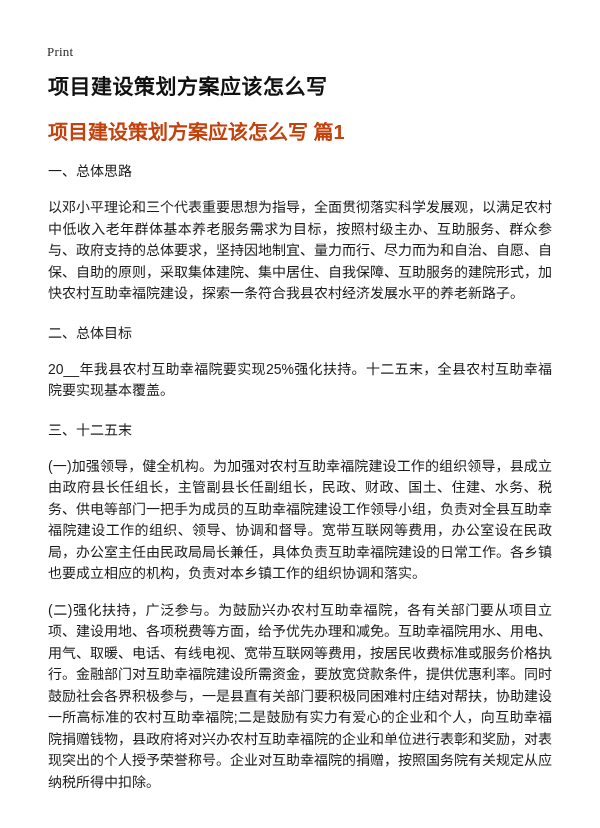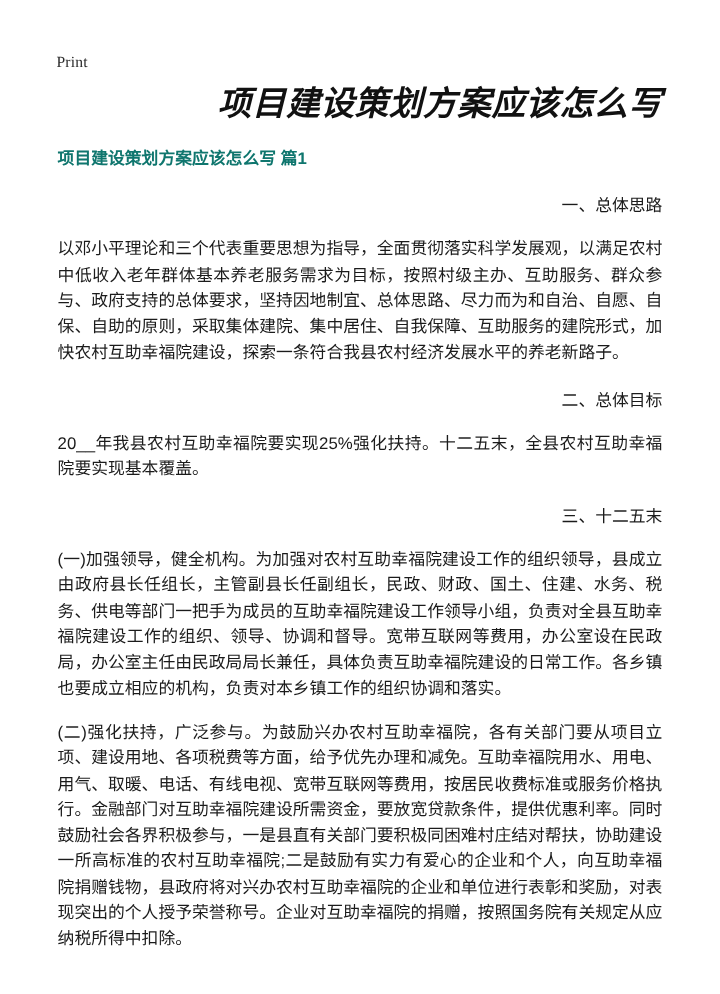--- a/index.html
+++ b/index.html
@@ -40,52 +40,50 @@
   .content {
     position: absolute;
     left: 48px;
     top: 68px;
     width: 504px;
   }
 
   .doc-title {
     margin: 0 0 0 0;
     padding: 4px 0 2px 0;
-    font-size: 28px;
+    font-size: 21px;
     line-height: 30px;
     font-weight: bold;
-    text-align: right;
+    text-align: left;
     letter-spacing: 0.5px;
     color: #111111;
-    font-style: italic;
   }
 
   .subtitle {
     margin: 18px 0 0 0;
     font-size: 14px;
     line-height: 21px;
     font-weight: normal;
     color: #1b1b1b;
   }
 
   .section-heading {
     margin: 18px 0 0 0;
-    font-size: 14px;
+    font-size: 20px;
     line-height: 21px;
     font-weight: bold;
-    color: #0f766e;
+    color: #c2410c;
   }
 
   .sub-heading {
     margin: 18px 0 0 0;
     font-size: 14px;
     line-height: 21px;
     font-weight: normal;
     color: #1b1b1b;
-    text-align: right;
   }
 
   .para {
     margin: 15px 0 0 0;
     font-size: 14px;
     line-height: 21.5px;
     text-align: justify;
     text-justify: inter-ideograph;
     color: #1b1b1b;
     word-break: break-all;
@@ -100,21 +98,21 @@
 
   <div class="content">
 
     <h1 class="doc-title">项目建设策划方案应该怎么写</h1>
 
 
     <p class="section-heading">项目建设策划方案应该怎么写 篇1</p>
 
     <p class="sub-heading">一、总体思路</p>
 
-    <p class="para">以邓小平理论和三个代表重要思想为指导，全面贯彻落实科学发展观，以满足农村中低收入老年群体基本养老服务需求为目标，按照村级主办、互助服务、群众参与、政府支持的总体要求，坚持因地制宜、总体思路、尽力而为和自治、自愿、自保、自助的原则，采取集体建院、集中居住、自我保障、互助服务的建院形式，加快农村互助幸福院建设，探索一条符合我县农村经济发展水平的养老新路子。</p>
+    <p class="para">以邓小平理论和三个代表重要思想为指导，全面贯彻落实科学发展观，以满足农村中低收入老年群体基本养老服务需求为目标，按照村级主办、互助服务、群众参与、政府支持的总体要求，坚持因地制宜、量力而行、尽力而为和自治、自愿、自保、自助的原则，采取集体建院、集中居住、自我保障、互助服务的建院形式，加快农村互助幸福院建设，探索一条符合我县农村经济发展水平的养老新路子。</p>
 
     <p class="sub-heading">二、总体目标</p>
 
     <p class="para">20__年我县农村互助幸福院要实现25%强化扶持。十二五末，全县农村互助幸福院要实现基本覆盖。</p>
 
     <p class="sub-heading">三、十二五末</p>
 
     <p class="para">(一)加强领导，健全机构。为加强对农村互助幸福院建设工作的组织领导，县成立由政府县长任组长，主管副县长任副组长，民政、财政、国土、住建、水务、税务、供电等部门一把手为成员的互助幸福院建设工作领导小组，负责对全县互助幸福院建设工作的组织、领导、协调和督导。宽带互联网等费用，办公室设在民政局，办公室主任由民政局局长兼任，具体负责互助幸福院建设的日常工作。各乡镇也要成立相应的机构，负责对本乡镇工作的组织协调和落实。</p>
 
     <p class="para">(二)强化扶持，广泛参与。为鼓励兴办农村互助幸福院，各有关部门要从项目立项、建设用地、各项税费等方面，给予优先办理和减免。互助幸福院用水、用电、用气、取暖、电话、有线电视、宽带互联网等费用，按居民收费标准或服务价格执行。金融部门对互助幸福院建设所需资金，要放宽贷款条件，提供优惠利率。同时鼓励社会各界积极参与，一是县直有关部门要积极同困难村庄结对帮扶，协助建设一所高标准的农村互助幸福院;二是鼓励有实力有爱心的企业和个人，向互助幸福院捐赠钱物，县政府将对兴办农村互助幸福院的企业和单位进行表彰和奖励，对表现突出的个人授予荣誉称号。企业对互助幸福院的捐赠，按照国务院有关规定从应纳税所得中扣除。</p>

